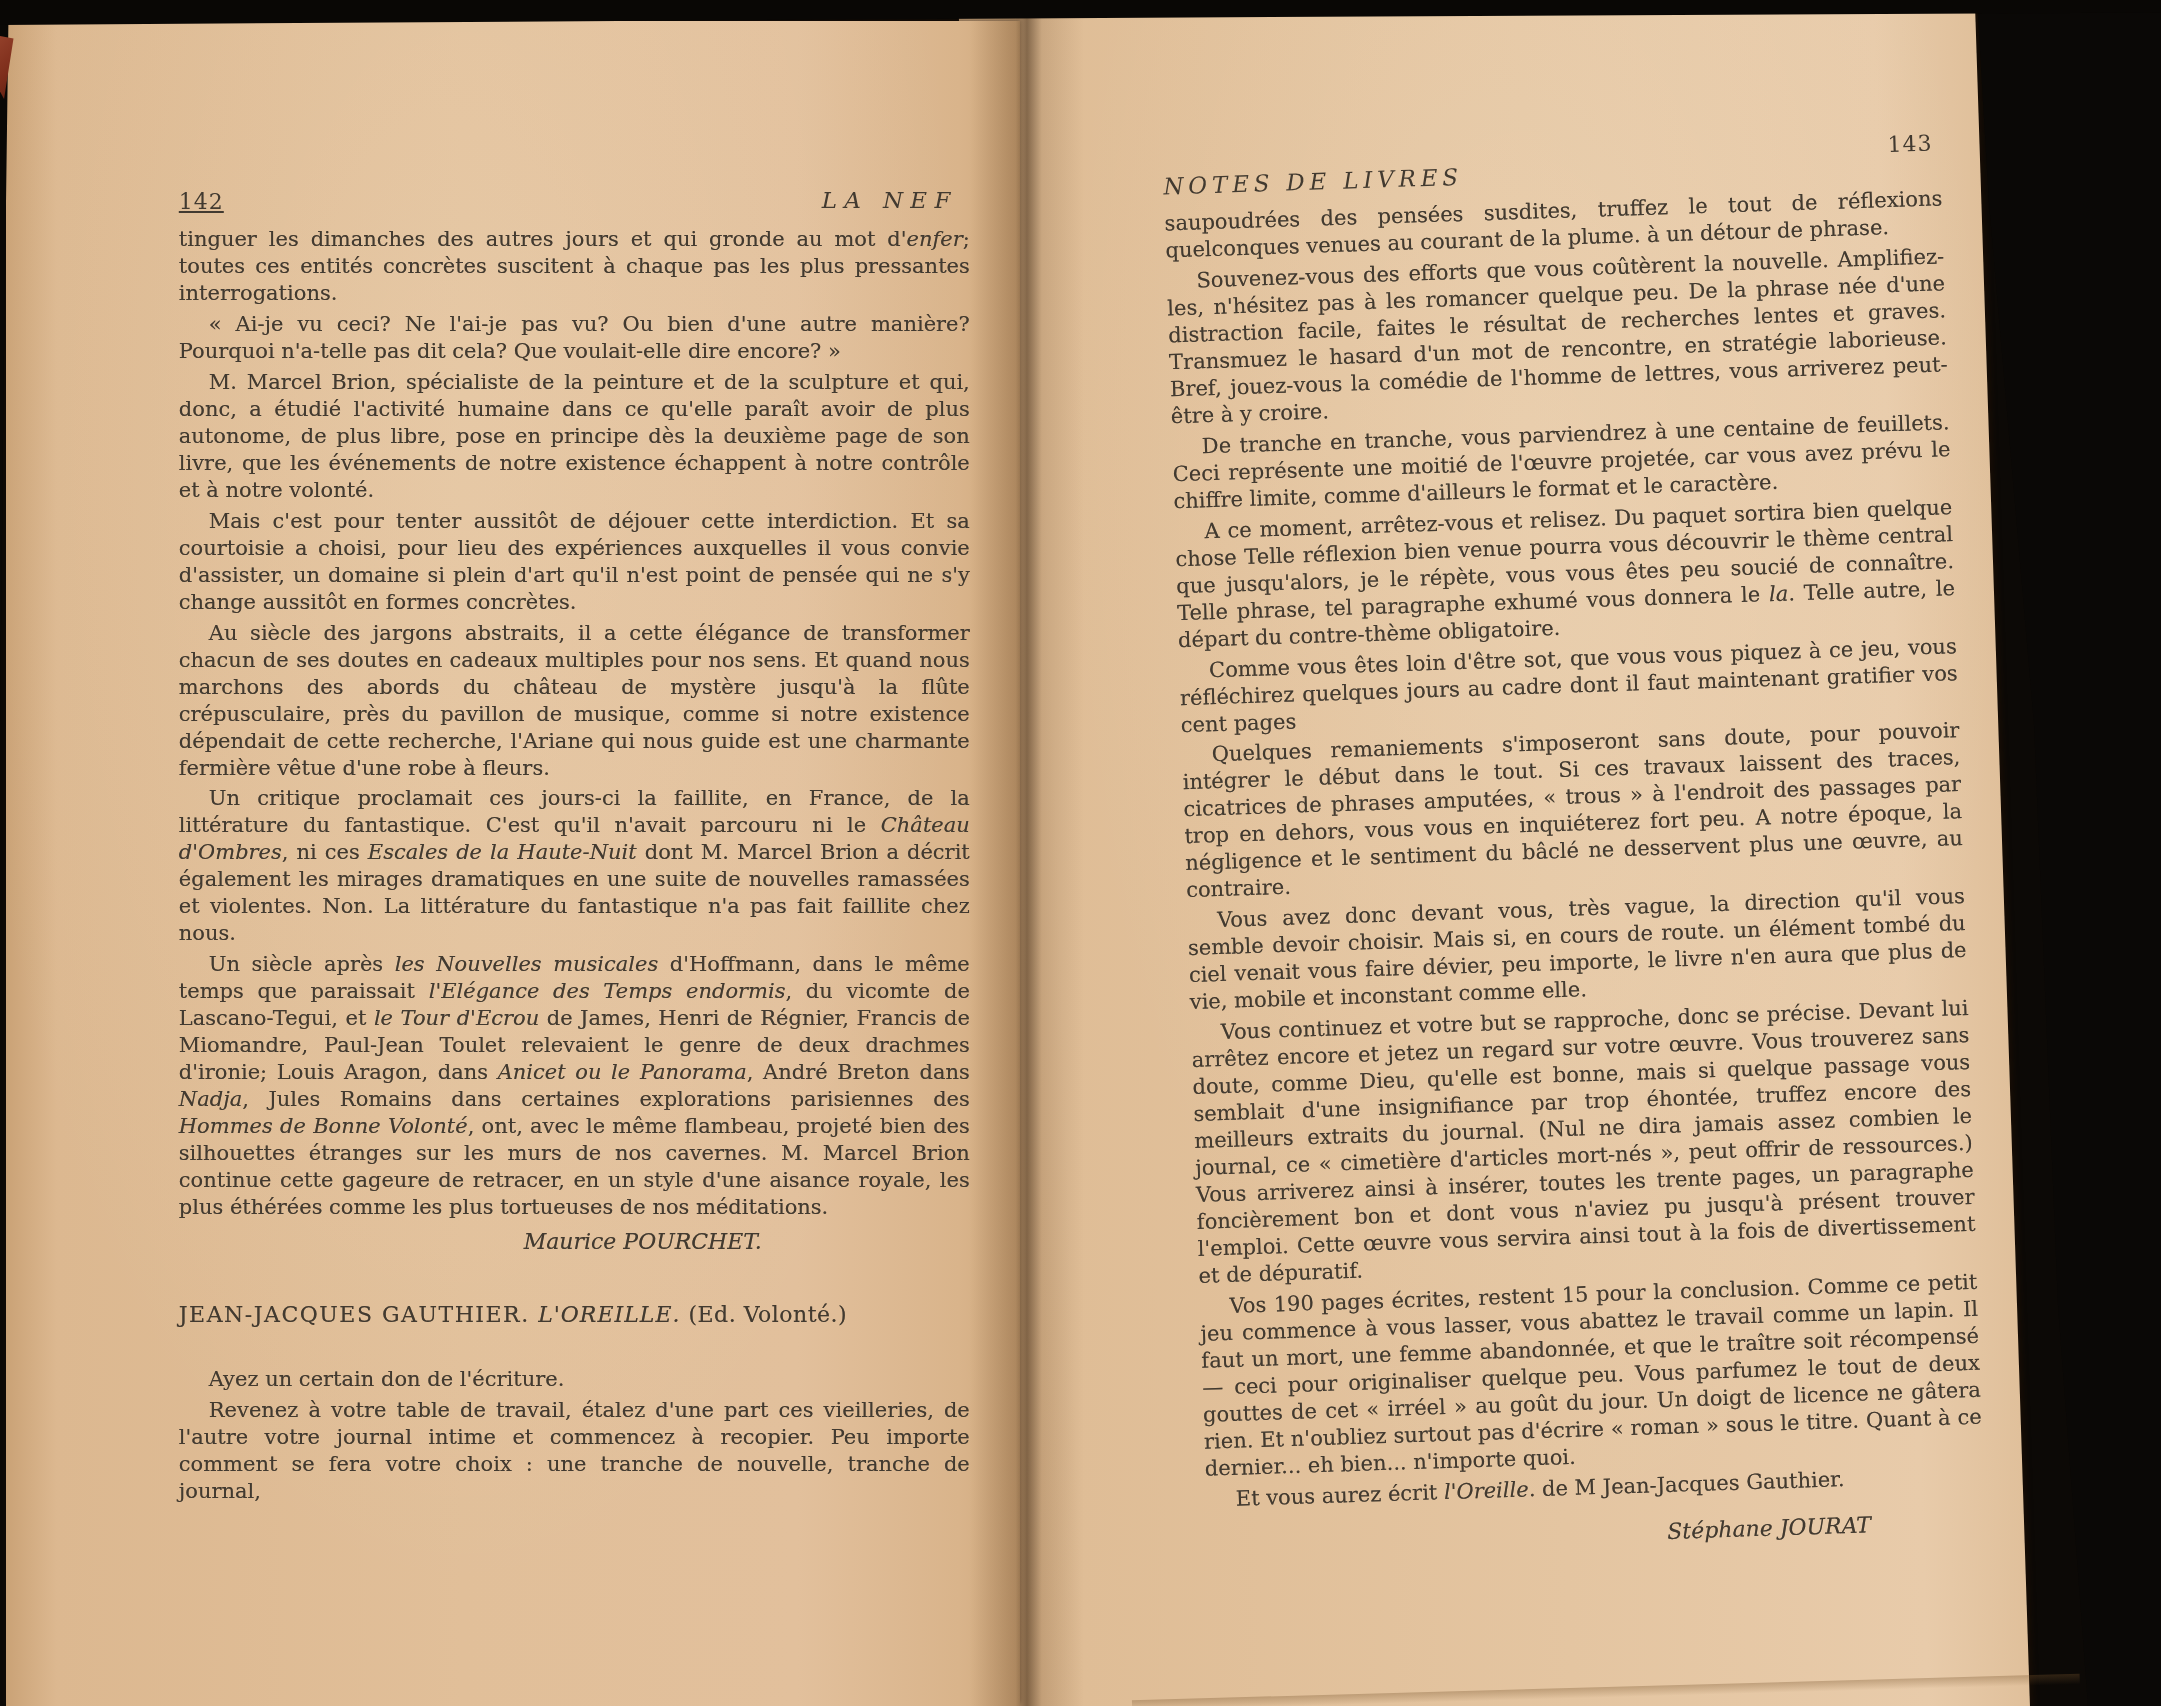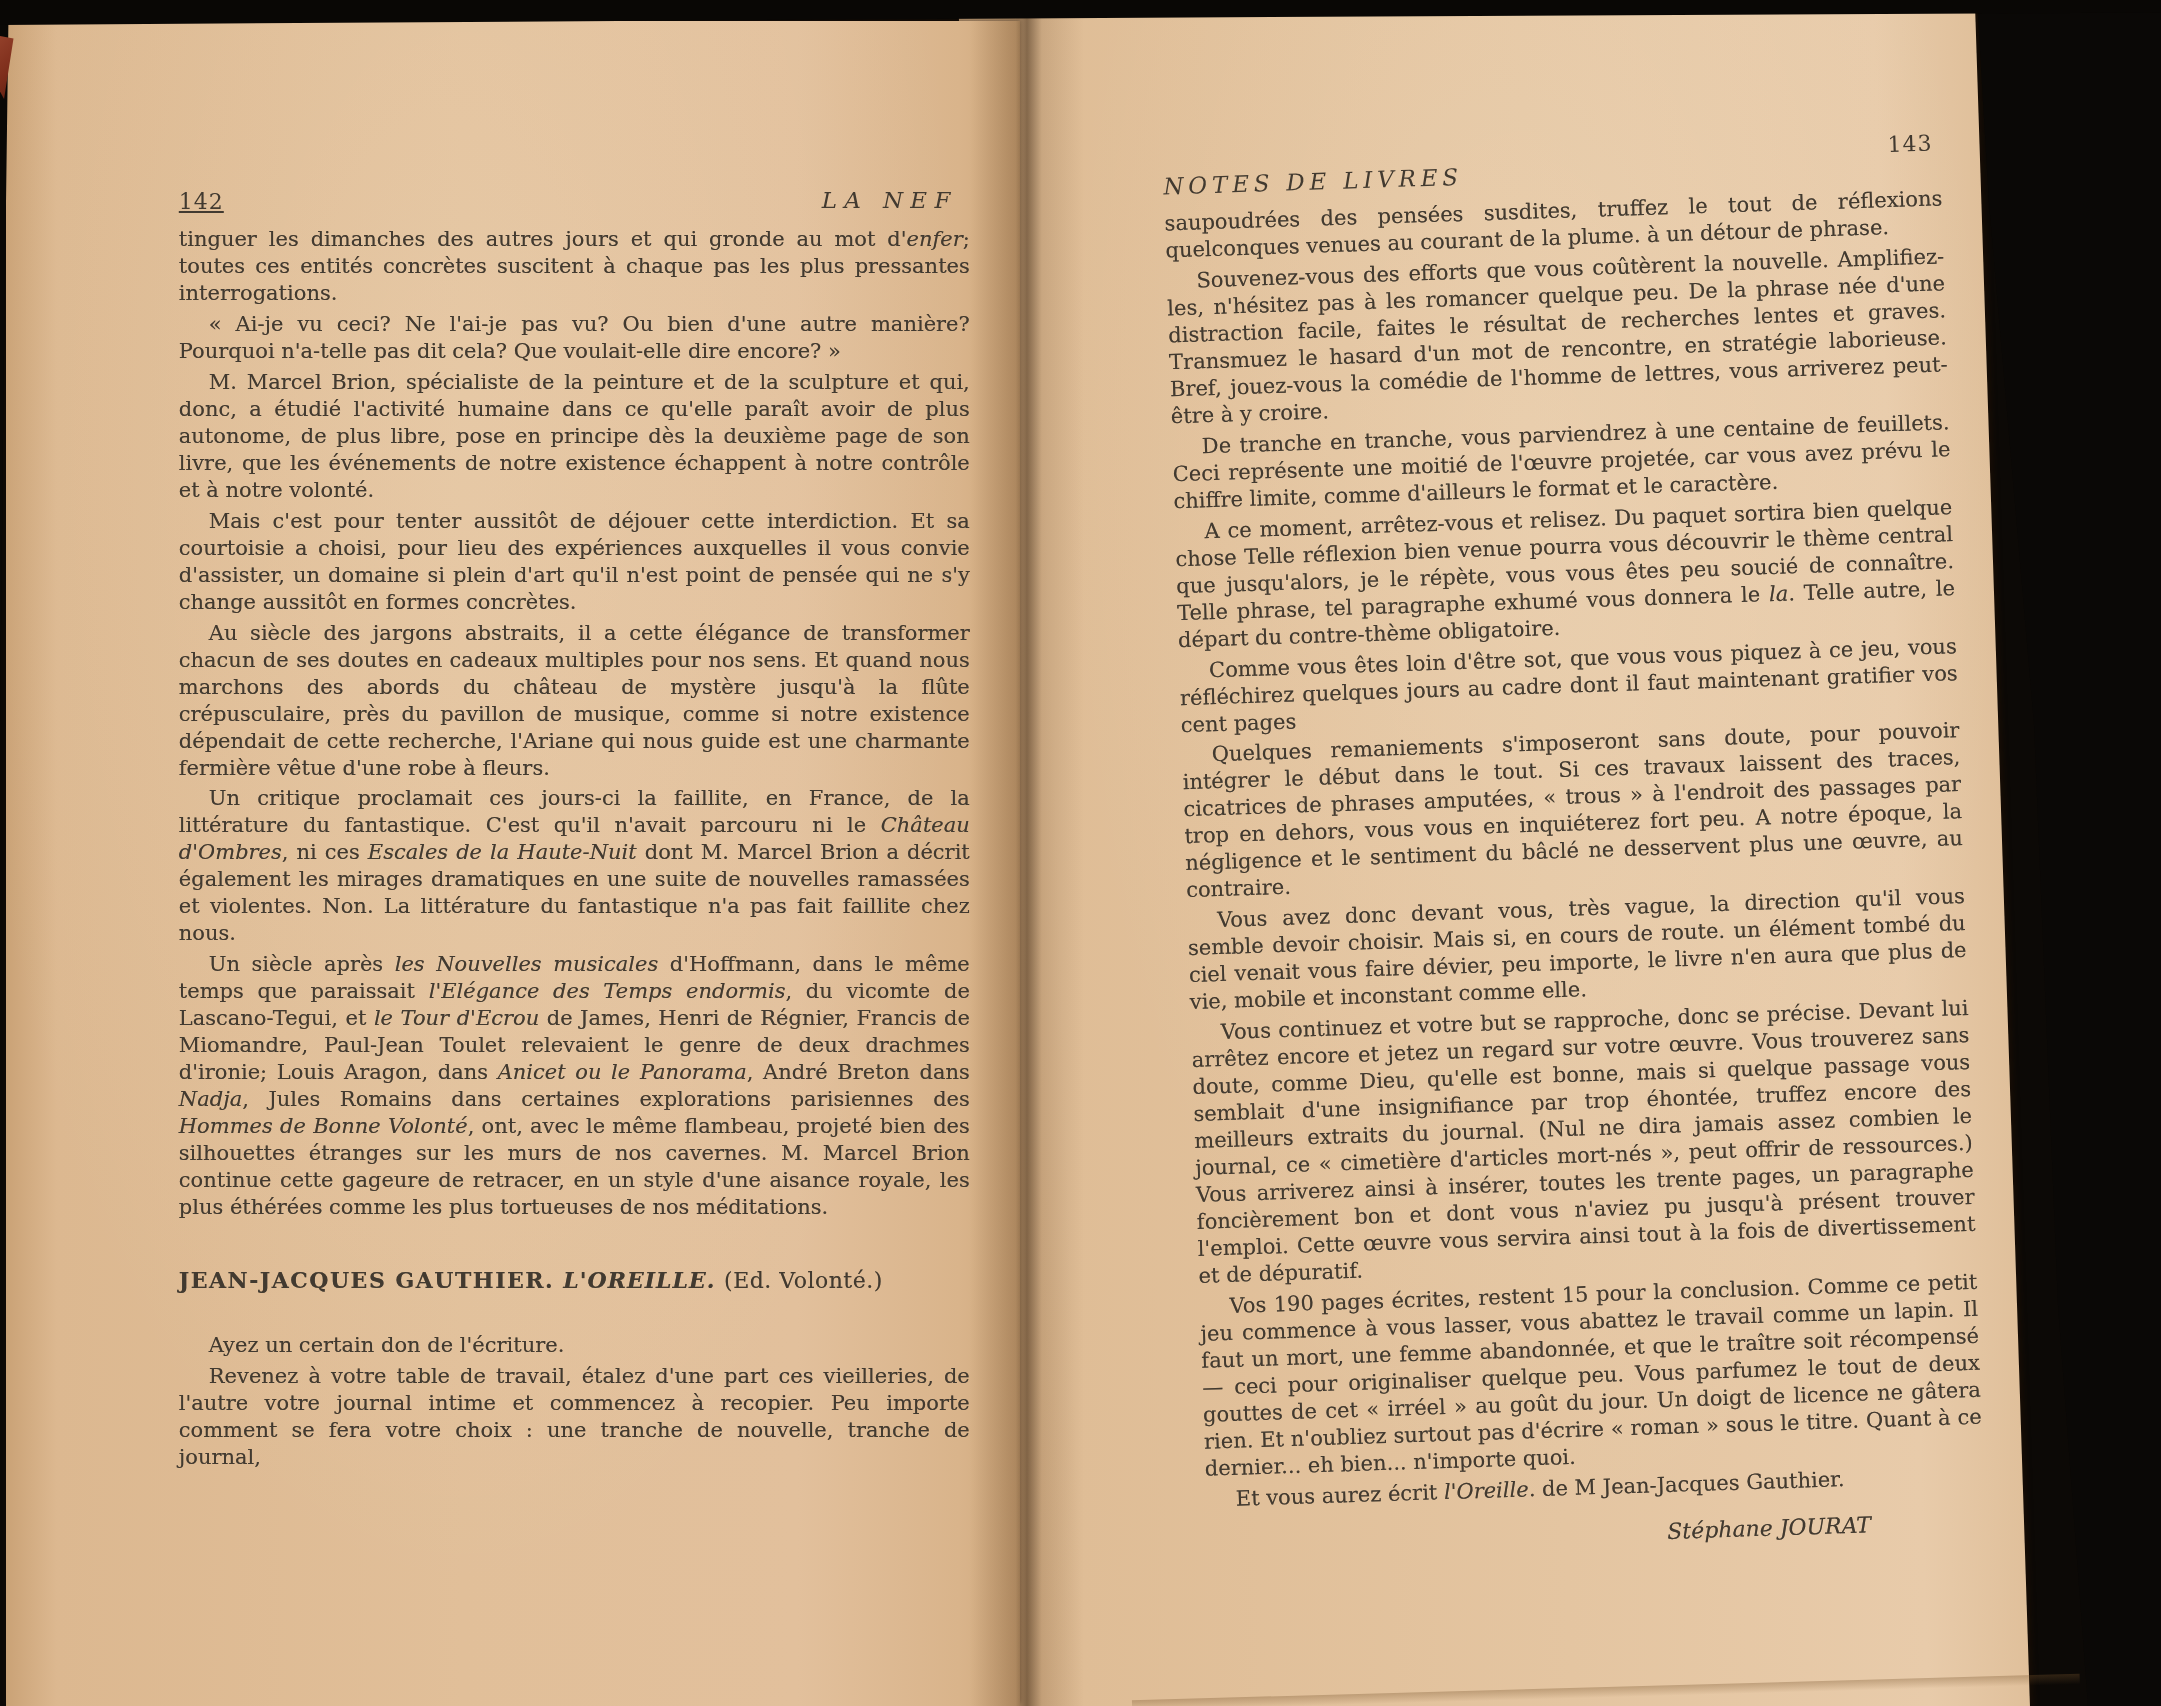--- a/index.html
+++ b/index.html
@@ -53,21 +53,21 @@
     text-shadow:0 0 0.5px rgba(66,58,48,.55);}
   #left-body{left:173px;top:205px;width:791px;}
   #right-body{left:199px;top:227px;width:778px;}
   .p{margin:0 0 3.9px 0;text-indent:30px;}
   .p-cont{text-indent:0;}
   .p-sig{margin:6.8px 0 0 0;text-indent:0;text-align:right;font-style:italic;font-size:22px;}
   #left-body .p-sig{padding-right:208px;}
   #right-body .p-sig{padding-right:114px;margin-top:19.3px;}
   .p-head{margin:46px 0 38px 0;text-indent:0;text-align:left;font-size:22px;letter-spacing:0.5px;}
   .it{font-style:italic;}
-  .bd{font-weight:bold;letter-spacing:1.5px;}
+  .bd{font-weight:normal;letter-spacing:1.5px;}
   .p-head .bd.it{letter-spacing:1px;}
 </style>
 </head>
 <body>
 
 <div id="stage">
 
   <div class="under-sheet"></div>
 
   <div class="page" id="page-right">
@@ -92,20 +92,21 @@
     <div class="folio" id="folio-left">142</div>
     <div class="running" id="running-left">LA NEF</div>
     <div class="body-col" id="left-body">
         <p class="p p-cont"><span>tinguer les dimanches des autres jours et qui gronde au mot d'</span><span class="it">enfer</span><span>; toutes ces entités concrètes suscitent à chaque pas les plus pressantes interrogations.</span></p>
         <p class="p"><span>« Ai-je vu ceci? Ne l'ai-je pas vu? Ou bien d'une autre manière? Pourquoi n'a-telle pas dit cela? Que voulait-elle dire encore? »</span></p>
         <p class="p"><span>M. Marcel Brion, spécialiste de la peinture et de la sculpture et qui, donc, a étudié l'activité humaine dans ce qu'elle paraît avoir de plus autonome, de plus libre, pose en principe dès la deuxième page de son livre, que les événements de notre existence échappent à notre contrôle et à notre volonté.</span></p>
         <p class="p"><span>Mais c'est pour tenter aussitôt de déjouer cette interdiction. Et sa courtoisie a choisi, pour lieu des expériences auxquelles il vous convie d'assister, un domaine si plein d'art qu'il n'est point de pensée qui ne s'y change aussitôt en formes concrètes.</span></p>
         <p class="p"><span>Au siècle des jargons abstraits, il a cette élégance de transformer chacun de ses doutes en cadeaux multiples pour nos sens. Et quand nous marchons des abords du château de mystère jusqu'à la flûte crépusculaire, près du pavillon de musique, comme si notre existence dépendait de cette recherche, l'Ariane qui nous guide est une charmante fermière vêtue d'une robe à fleurs.</span></p>
         <p class="p"><span>Un critique proclamait ces jours-ci la faillite, en France, de la littérature du fantastique. C'est qu'il n'avait parcouru ni le </span><span class="it">Château d'Ombres</span><span>, ni ces </span><span class="it">Escales de la Haute-Nuit</span><span> dont M. Marcel Brion a décrit également les mirages dramatiques en une suite de nouvelles ramassées et violentes. Non. La littérature du fantastique n'a pas fait faillite chez nous.</span></p>
         <p class="p"><span>Un siècle après </span><span class="it">les Nouvelles musicales</span><span> d'Hoffmann, dans le même temps que paraissait </span><span class="it">l'Elégance des Temps endormis</span><span>, du vicomte de Lascano-Tegui, et </span><span class="it">le Tour d'Ecrou</span><span> de James, Henri de Régnier, Francis de Miomandre, Paul-Jean Toulet relevaient le genre de deux drachmes d'ironie; Louis Aragon, dans </span><span class="it">Anicet ou le Panorama</span><span>, André Breton dans </span><span class="it">Nadja</span><span>, Jules Romains dans certaines explorations parisiennes des </span><span class="it">Hommes de Bonne Volonté</span><span>, ont, avec le même flambeau, projeté bien des silhouettes étranges sur les murs de nos cavernes. M. Marcel Brion continue cette gageure de retracer, en un style d'une aisance royale, les plus éthérées comme les plus tortueuses de nos méditations.</span></p>
+        <p class="p-sig"><span class="it">Maurice POURCHET.</span></p>
         <p class="p-head"><span class="bd">JEAN-JACQUES GAUTHIER. </span><span class="it bd">L'OREILLE. </span><span>(Ed. Volonté.)</span></p>
         <p class="p"><span>Ayez un certain don de l'écriture.</span></p>
         <p class="p"><span>Revenez à votre table de travail, étalez d'une part ces vieilleries, de l'autre votre journal intime et commencez à recopier. Peu importe comment se fera votre choix : une tranche de nouvelle, tranche de journal,</span></p>
       </div>
   </div>
 
   <div class="gutter-shadow"></div>
   <div class="bottom-edge"></div>
   <div class="top-band"></div>
   <div class="right-band"></div>

